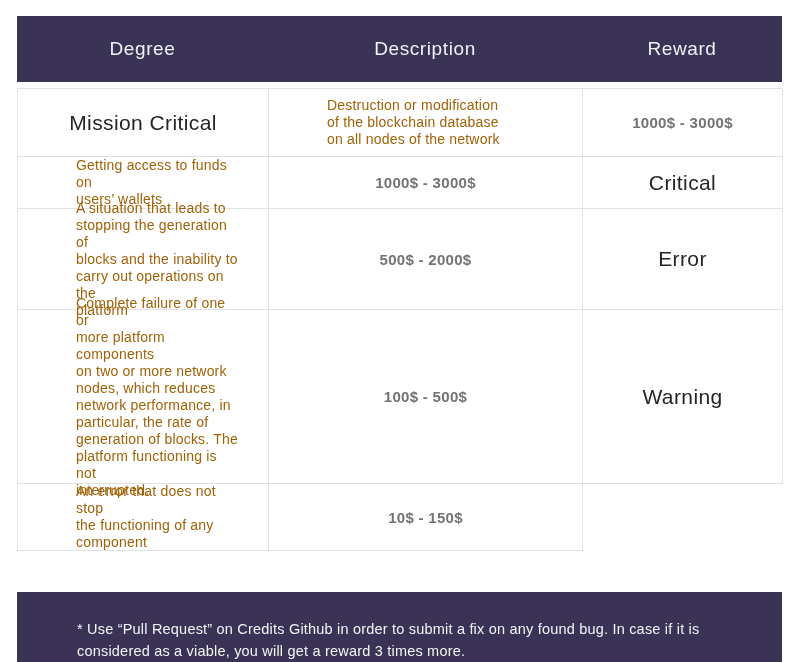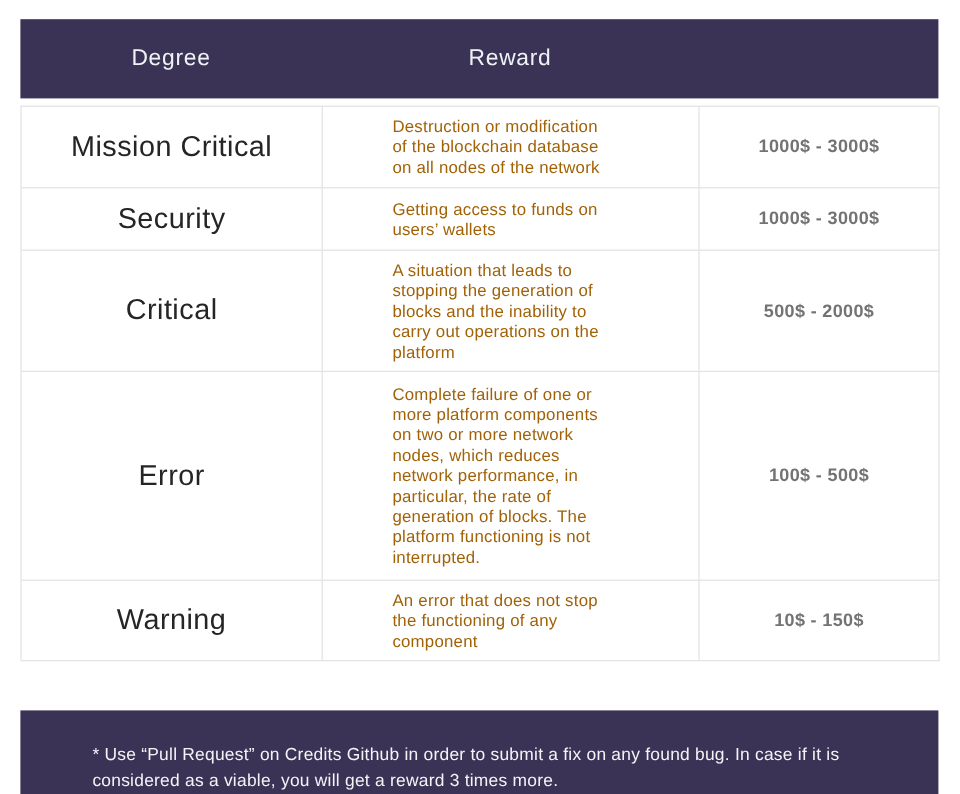--- a/index.html
+++ b/index.html
@@ -50,21 +50,21 @@
     grid-template-rows: 68px 52px 101px 174px 67px;
   }
   .cell {
     border-right: 1px solid #e2e2e2;
     border-bottom: 1px solid #e2e2e2;
     display: flex;
     align-items: center;
   }
   .cell.degree {
     justify-content: center;
-    font-size: 24px;
+    font-size: 21px;
     color: #252525;
     letter-spacing: 0.4px;
   }
   .cell.desc {
     justify-content: flex-start;
     padding-left: 58px;
     padding-right: 30px;
     font-size: 14px;
     line-height: 17px;
     color: #a16207;
@@ -98,32 +98,32 @@
     white-space: pre-line;
   }
 </style>
 </head>
 <body>
 
 <div class="canvas">
 
   <div class="thead">
     <div class="hcell">Degree</div>
+    <div class="hcell">Description</div>
     <div class="hcell">Reward</div>
   </div>
 
   <div class="tbody">
 
     <div class="cell degree">Mission Critical</div>
     <div class="cell desc">Destruction or modification
 of the blockchain database
 on all nodes of the network</div>
     <div class="cell reward">1000$ - 3000$</div>
 
-    <div class="cell degree">Security</div>
     <div class="cell desc">Getting access to funds on
 users’ wallets</div>
     <div class="cell reward">1000$ - 3000$</div>
 
     <div class="cell degree">Critical</div>
     <div class="cell desc">A situation that leads to
 stopping the generation of
 blocks and the inability to
 carry out operations on the
 platform</div>

